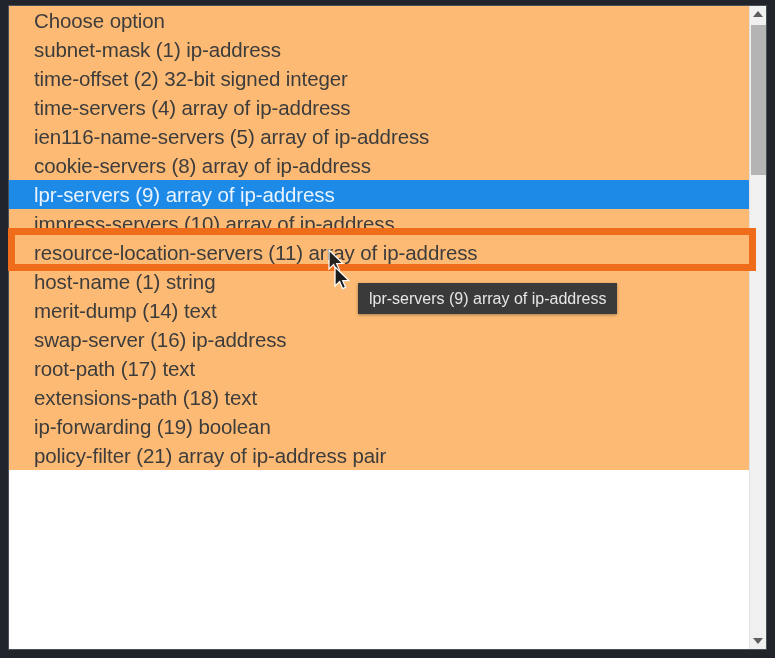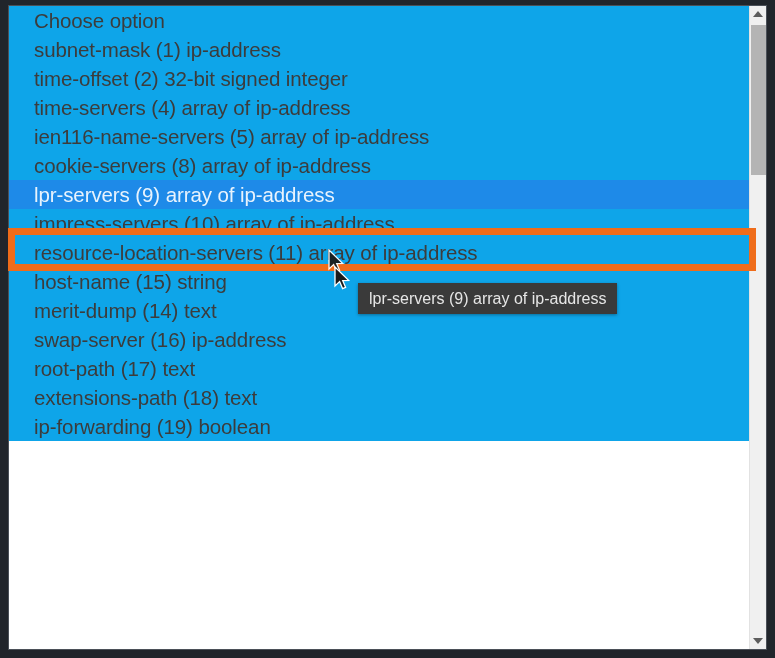--- a/index.html
+++ b/index.html
@@ -58,21 +58,21 @@
   }
 
   .option-row {
     height: 29px;
     line-height: 29px;
     padding: 0 0 0 25px;
     font-size: 20.5px;
     color: #3c3c3c;
     white-space: nowrap;
     overflow: hidden;
-    background: #0ea5e9;
+    background: #fdba74;
     letter-spacing: -0.1px;
   }
 
   .option-row.selected {
     background: #1e8ae8;
     color: #e8f3fd;
   }
 
   .option-row.header-opt {
     color: #3c3c3c;
@@ -171,26 +171,27 @@
     <div id="options-area">
         <div class="option-row header-opt">Choose option</div>
         <div class="option-row">subnet-mask (1) ip-address</div>
         <div class="option-row">time-offset (2) 32-bit signed integer</div>
         <div class="option-row">time-servers (4) array of ip-address</div>
         <div class="option-row">ien116-name-servers (5) array of ip-address</div>
         <div class="option-row">cookie-servers (8) array of ip-address</div>
         <div class="option-row selected">lpr-servers (9) array of ip-address</div>
         <div class="option-row">impress-servers (10) array of ip-address</div>
         <div class="option-row">resource-location-servers (11) array of ip-address</div>
-        <div class="option-row">host-name (15) string</div>
+        <div class="option-row">host-name (1) string</div>
         <div class="option-row">merit-dump (14) text</div>
         <div class="option-row">swap-server (16) ip-address</div>
         <div class="option-row">root-path (17) text</div>
         <div class="option-row">extensions-path (18) text</div>
         <div class="option-row">ip-forwarding (19) boolean</div>
+        <div class="option-row">policy-filter (21) array of ip-address pair</div>
       </div>
 
     <div id="scrollbar">
       <div class="sb-button" id="sb-up">
         <span class="sb-arrow"></span>
       </div>
       <div id="sb-thumb" style="top: 19px; height: 150px;"></div>
       <div class="sb-button" id="sb-down">
         <span class="sb-arrow"></span>
       </div>

